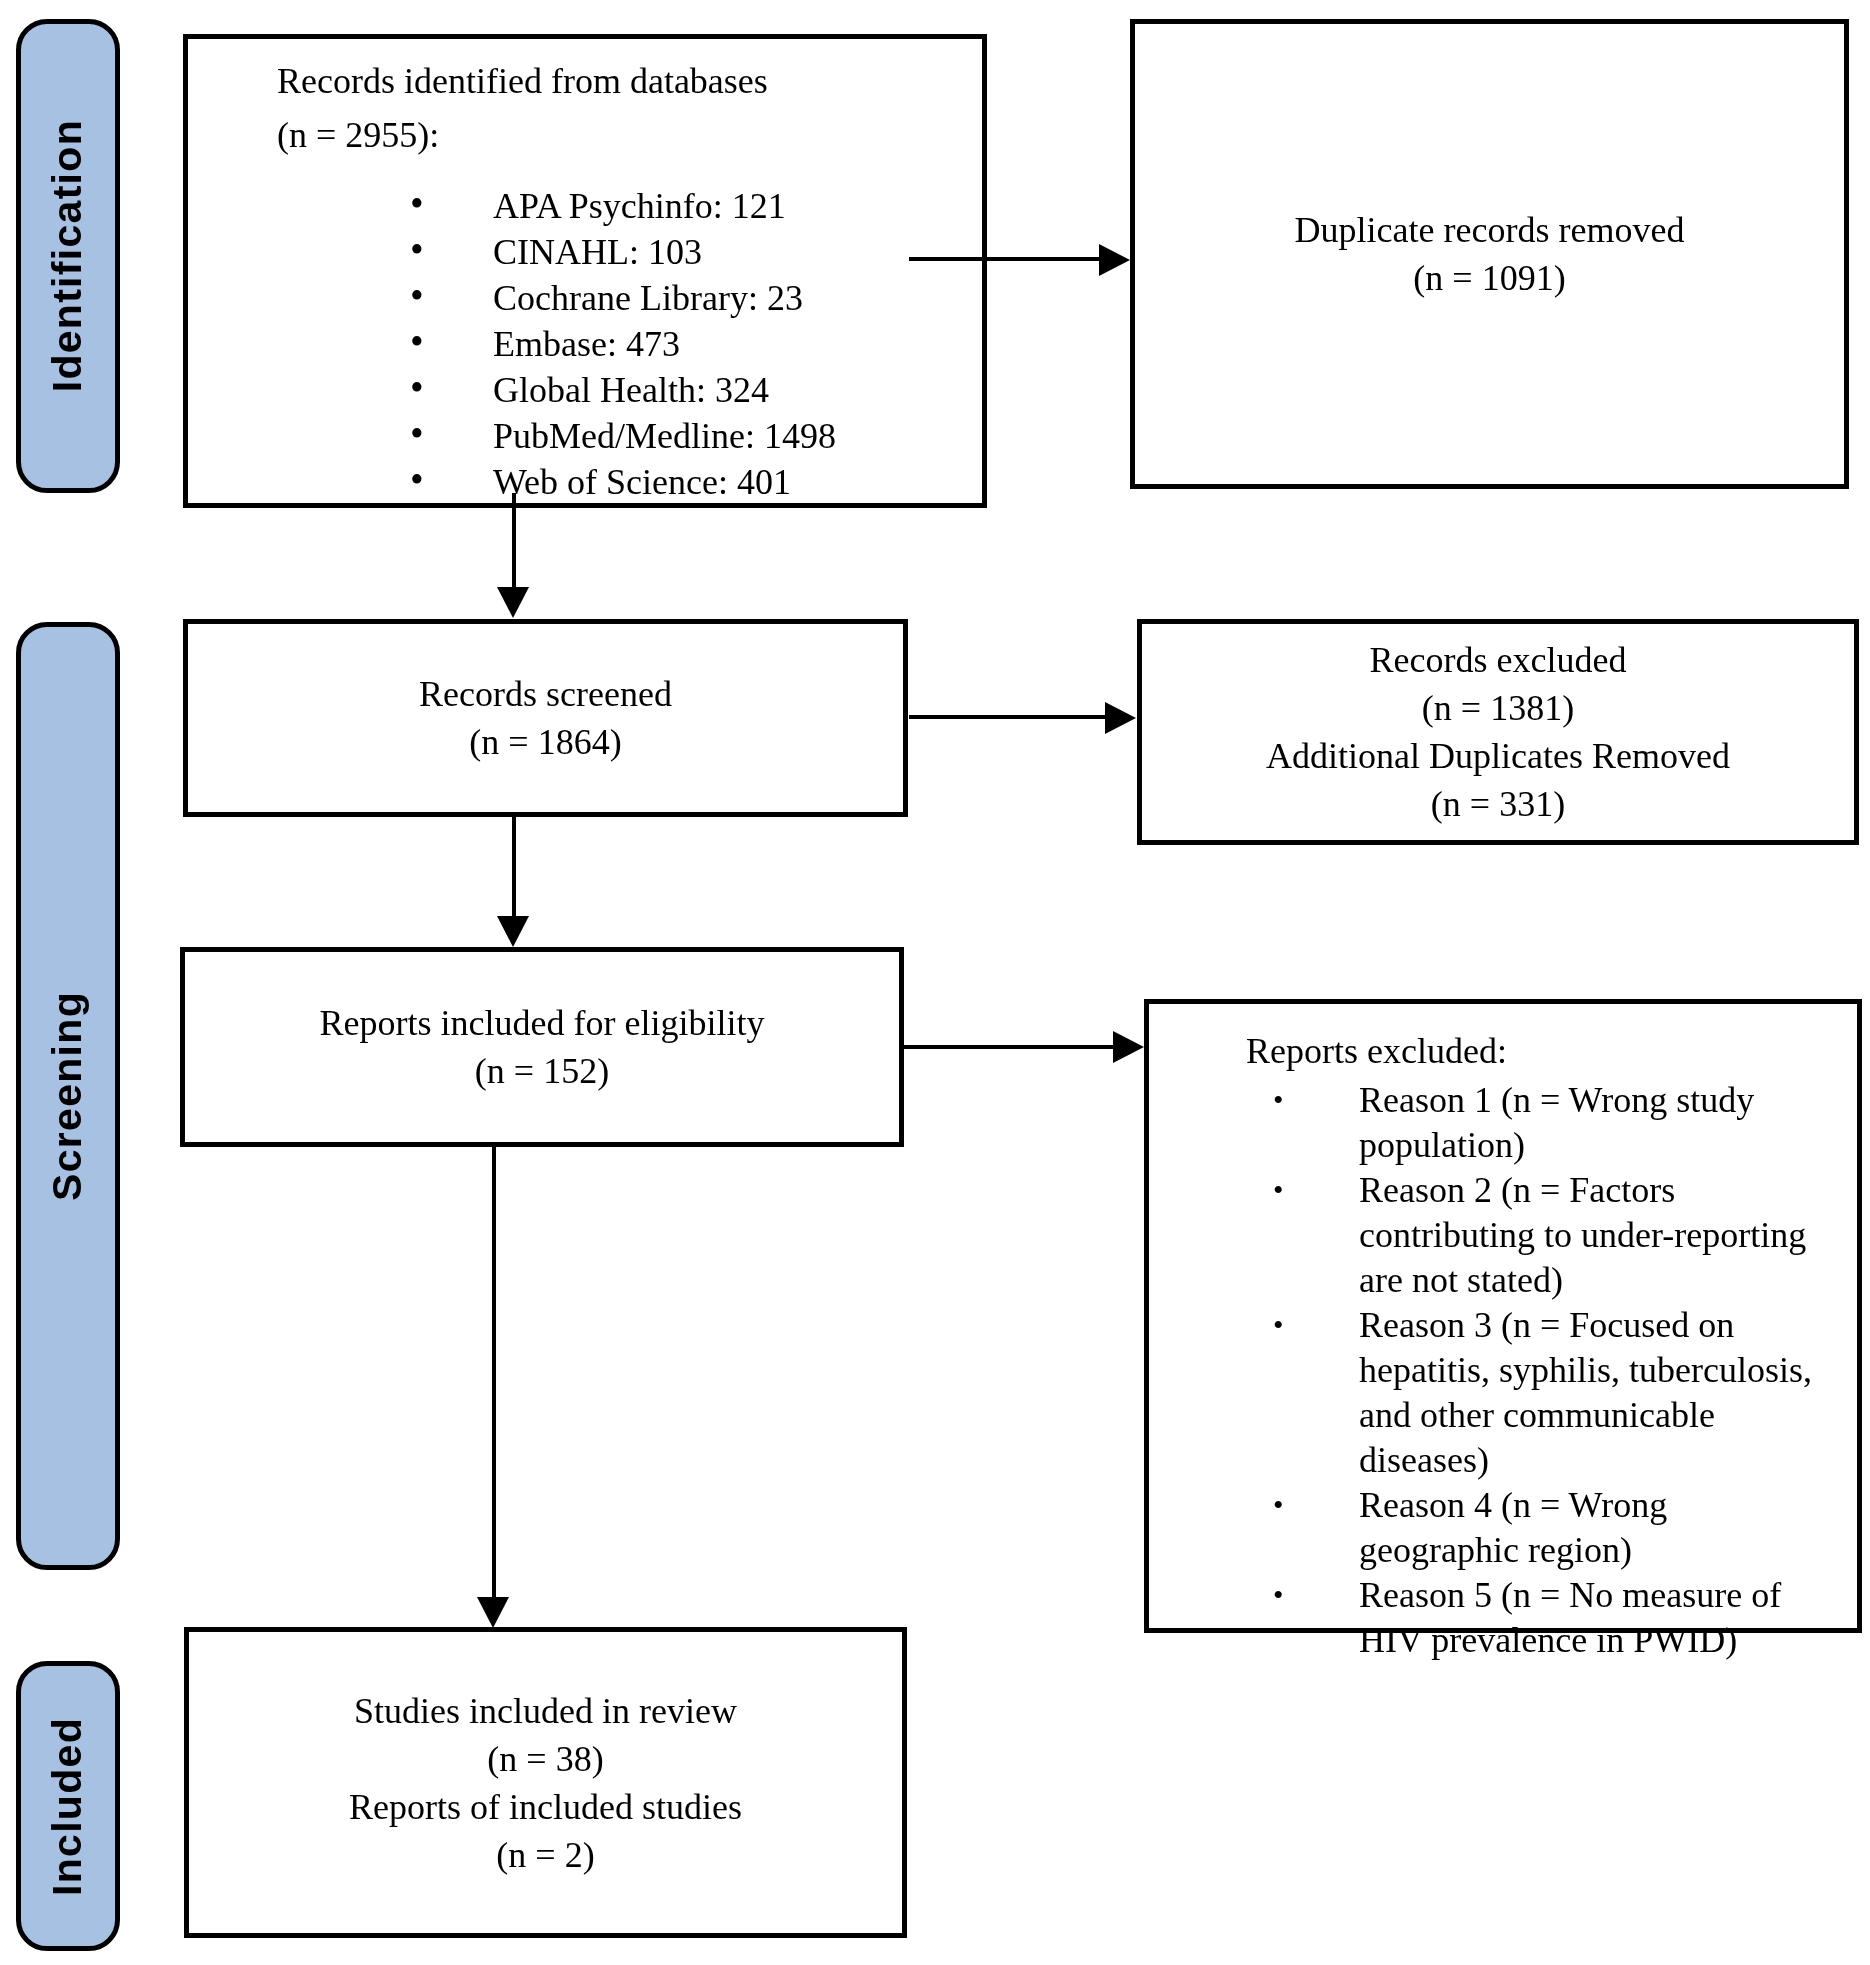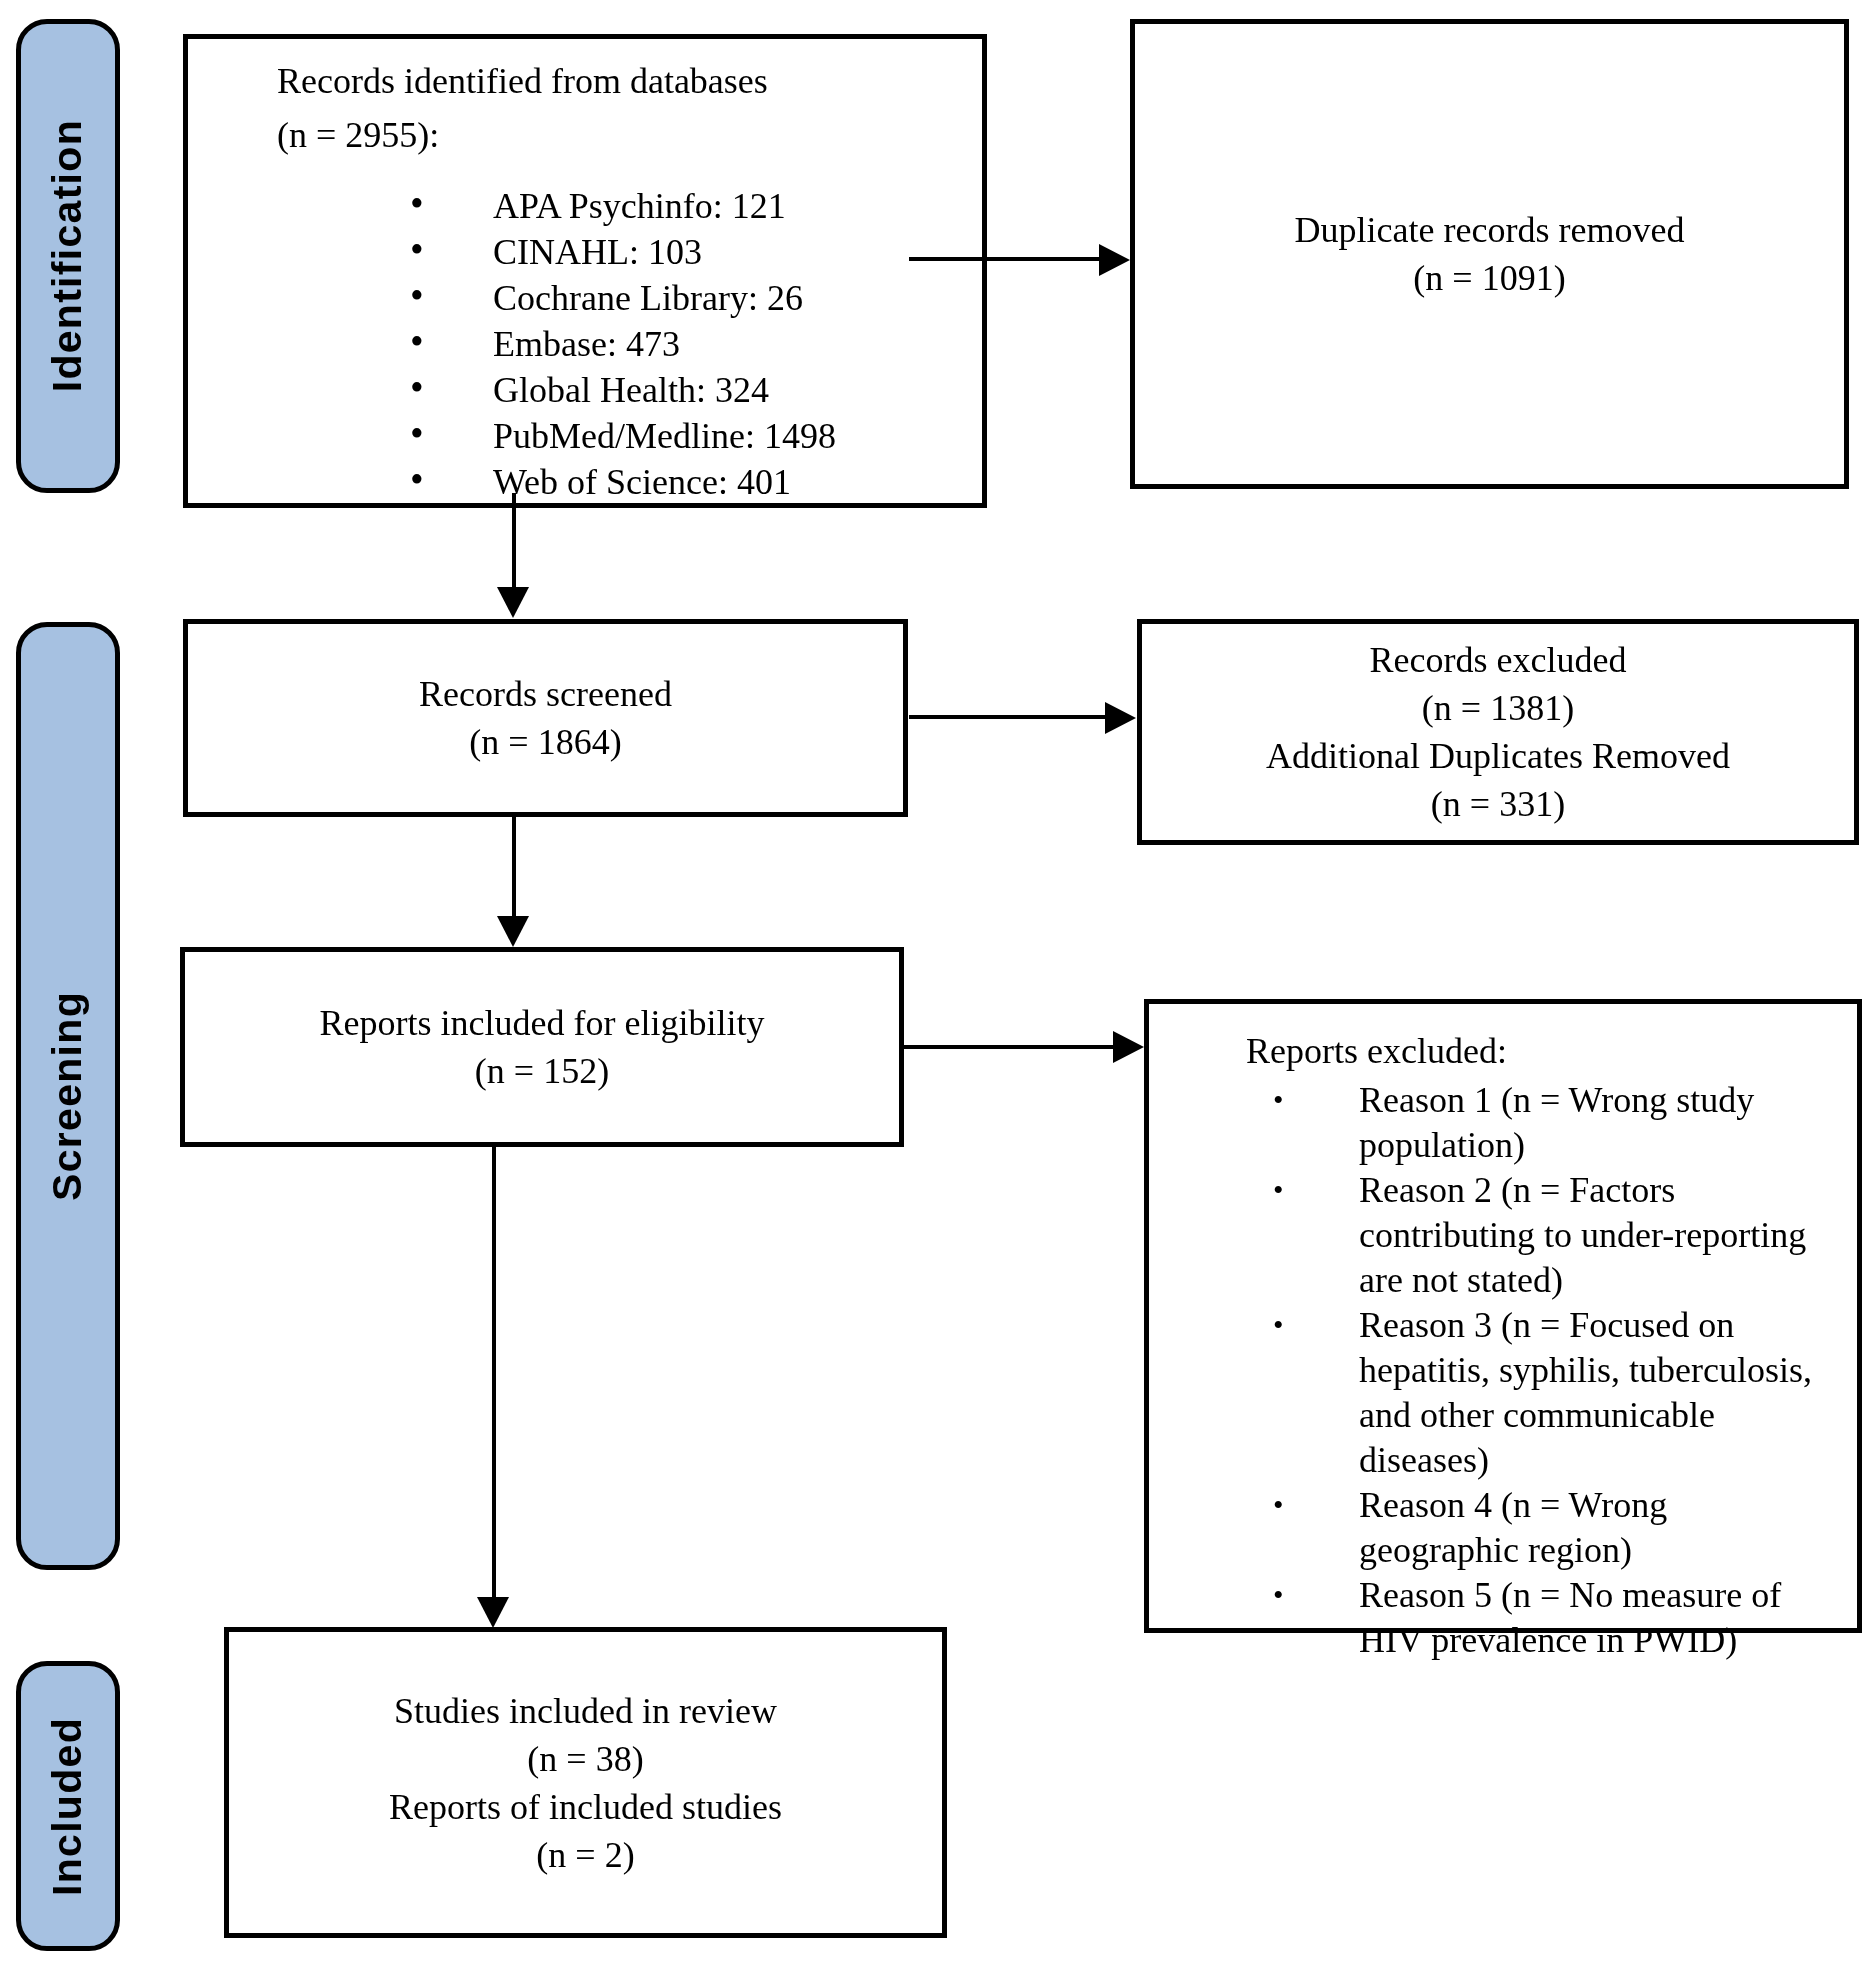--- a/index.html
+++ b/index.html
@@ -121,21 +121,21 @@
   </div>
 
   <div class="node idbox" style="left:183px; top:34px; width:804px; height:474px;padding-left:40px;">
     <div class="head">
       <div class="line">Records identified from databases</div>
       <div class="line">(n = 2955):</div>
     </div>
     <ul class="src-list">
       <li>APA Psychinfo: 121</li>
       <li>CINAHL: 103</li>
-      <li>Cochrane Library: 26</li>
+      <li>Cochrane Library: 23</li>
       <li>Embase: 473</li>
       <li>Global Health: 324</li>
       <li>PubMed/Medline: 1498</li>
       <li>Web of Science: 401</li>
     </ul>
   </div>
 
   <div class="node centered" style="left:1130px; top:19px; width:719px; height:470px;">
     <div class="line">Duplicate records removed</div>
     <div class="line">(n = 1091)</div>
@@ -162,21 +162,21 @@
     <div class="head">Reports excluded:</div>
     <ul class="reason-list">
       <li>Reason 1 (n = Wrong study population)</li>
       <li>Reason 2 (n = Factors contributing to under-reporting are not stated)</li>
       <li>Reason 3 (n = Focused on hepatitis, syphilis, tuberculosis, and other communicable diseases)</li>
       <li>Reason 4 (n = Wrong geographic region)</li>
       <li>Reason 5 (n = No measure of HIV prevalence in PWID)</li>
     </ul>
   </div>
 
-  <div class="node centered" style="left:184px; top:1627px; width:723px; height:311px;margin-left:40px;">
+  <div class="node centered" style="left:184px; top:1627px; width:723px; height:311px;">
     <div class="line">Studies included in review</div>
     <div class="line">(n = 38)</div>
     <div class="line">Reports of included studies</div>
     <div class="line">(n = 2)</div>
   </div>
 
   <div>
     <div class="shaft-h" style="left:909px; top:257px; width:193px;"></div>
     <div class="head-right" style="left:1099px; top:244px;"></div>
   </div>

